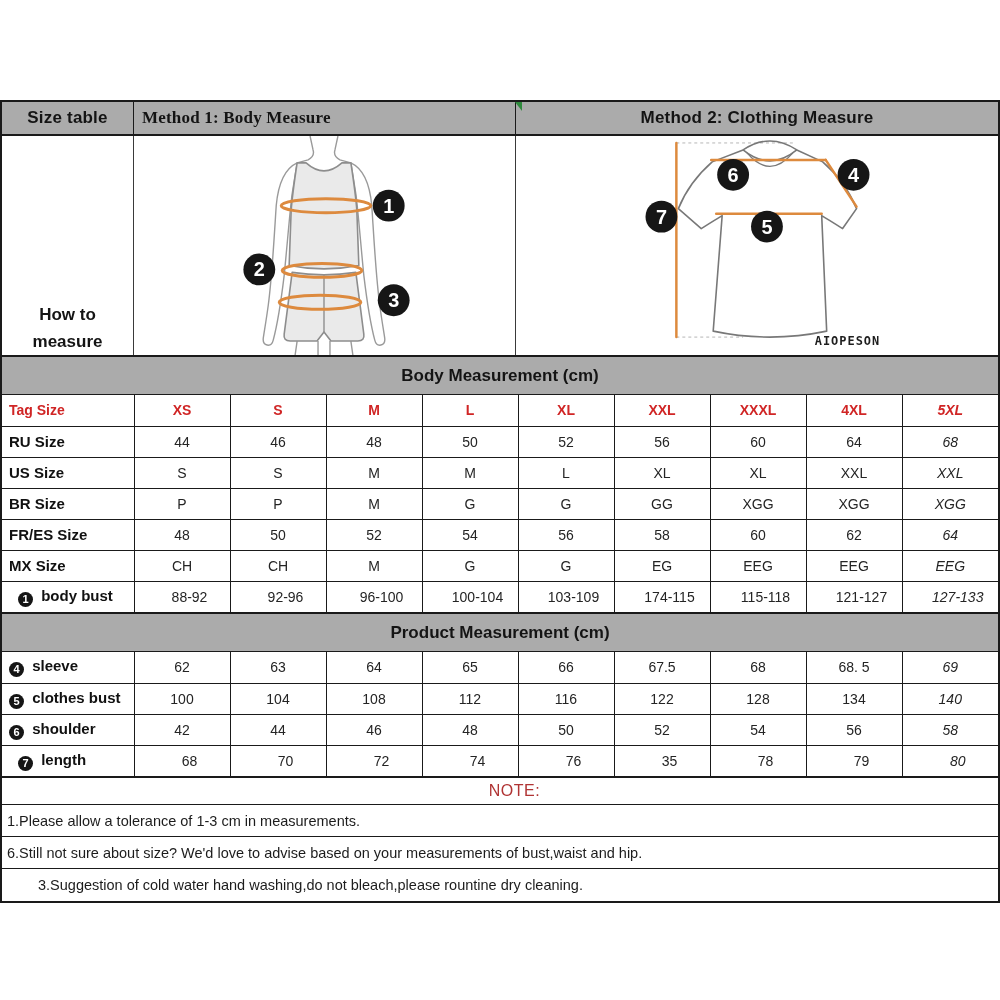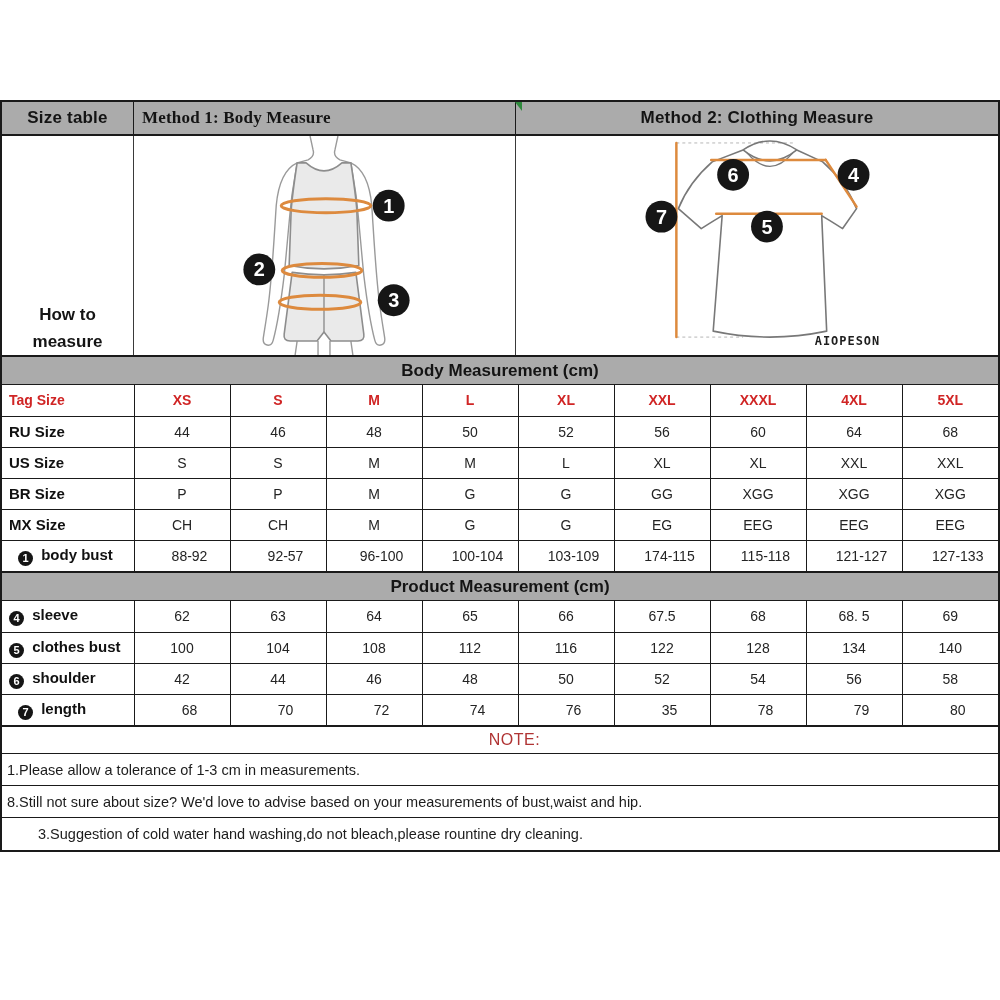--- a/index.html
+++ b/index.html
@@ -37,34 +37,34 @@
   .how-cell{
     display:flex;align-items:flex-end;justify-content:center;text-align:center;
     font-weight:bold;font-size:17px;line-height:1.6;
   }
   .green-artifact{
     position:absolute;width:7px;height:9px;background:#2f8a3d;
     clip-path:polygon(0 0,100% 0,100% 100%);
   }
   
   .banner{
-    height:30px;background:var(--header-bg);
+    height:40px;background:var(--header-bg);
     border-top:2px solid var(--line);border-bottom:1px solid var(--line);
     display:flex;align-items:center;justify-content:center;
     font-weight:bold;font-size:17px;
   }
   
   table.mtable{width:100%;border-collapse:collapse;table-layout:fixed;}
   table.mtable td{
     border:1px solid var(--line);height:31px;
     text-align:center;vertical-align:middle;
     font-size:14px;color:#242424;overflow:hidden;white-space:nowrap;
   }
   table.mtable td:first-child{border-left:none;}
-  table.mtable td:last-child{border-right:none;}
+  table.mtable td:last-child{border-right:none;font-style:italic;}
   table.mtable tr:first-child td{border-top:none;}
   table.mtable tr:last-child td{border-bottom:none;padding-left:16px;}
   table.mtable td.lbl{
     text-align:left;padding-left:7px;font-weight:bold;font-size:15px;color:#111;
   }
   table.mtable td.red{color:var(--size-red);font-weight:bold;font-size:14px;}
   .circ-num{
     display:inline-block;width:15px;height:15px;border-radius:50%;
     background:#151515;color:#fff;font-size:11px;font-weight:bold;
     line-height:15px;text-align:center;vertical-align:-2px;margin-right:4px;
@@ -240,35 +240,47 @@
             <td class="val">P</td>
             <td class="val">M</td>
             <td class="val">G</td>
             <td class="val">G</td>
             <td class="val">GG</td>
             <td class="val">XGG</td>
             <td class="val">XGG</td>
             <td class="val">XGG</td>
           </tr>
           <tr>
+            <td class="lbl">FR/ES Size</td>
+            <td class="val">48</td>
+            <td class="val">50</td>
+            <td class="val">52</td>
+            <td class="val">54</td>
+            <td class="val">56</td>
+            <td class="val">58</td>
+            <td class="val">60</td>
+            <td class="val">62</td>
+            <td class="val">64</td>
+          </tr>
+          <tr>
             <td class="lbl">MX Size</td>
             <td class="val">CH</td>
             <td class="val">CH</td>
             <td class="val">M</td>
             <td class="val">G</td>
             <td class="val">G</td>
             <td class="val">EG</td>
             <td class="val">EEG</td>
             <td class="val">EEG</td>
             <td class="val">EEG</td>
           </tr>
           <tr>
             <td class="lbl"><span class="circ-num">1</span> body bust</td>
             <td class="val">88-92</td>
-            <td class="val">92-57</td>
+            <td class="val">92-96</td>
             <td class="val">96-100</td>
             <td class="val">100-104</td>
             <td class="val">103-109</td>
             <td class="val">174-115</td>
             <td class="val">115-118</td>
             <td class="val">121-127</td>
             <td class="val">127-133</td>
           </tr>
         </tbody>
     </table>
@@ -335,19 +347,19 @@
             <td class="val">78</td>
             <td class="val">79</td>
             <td class="val">80</td>
           </tr>
         </tbody>
     </table>
 
     <div class="note-title">NOTE:</div>
     <div id="note-list">
         <div class="note-item">1.Please allow a tolerance of 1-3 cm in measurements.</div>
-        <div class="note-item">8.Still not sure about size? We'd love to advise based on your measurements of bust,waist and hip.</div>
+        <div class="note-item">6.Still not sure about size? We'd love to advise based on your measurements of bust,waist and hip.</div>
         <div class="note-item">3.Suggestion of cold water hand washing,do not bleach,please rountine dry cleaning.</div>
       </div>
 
     <div class="green-artifact" style="left:513px;top:0px;"></div>
   </div>
 </div>
 
 </body></html>

